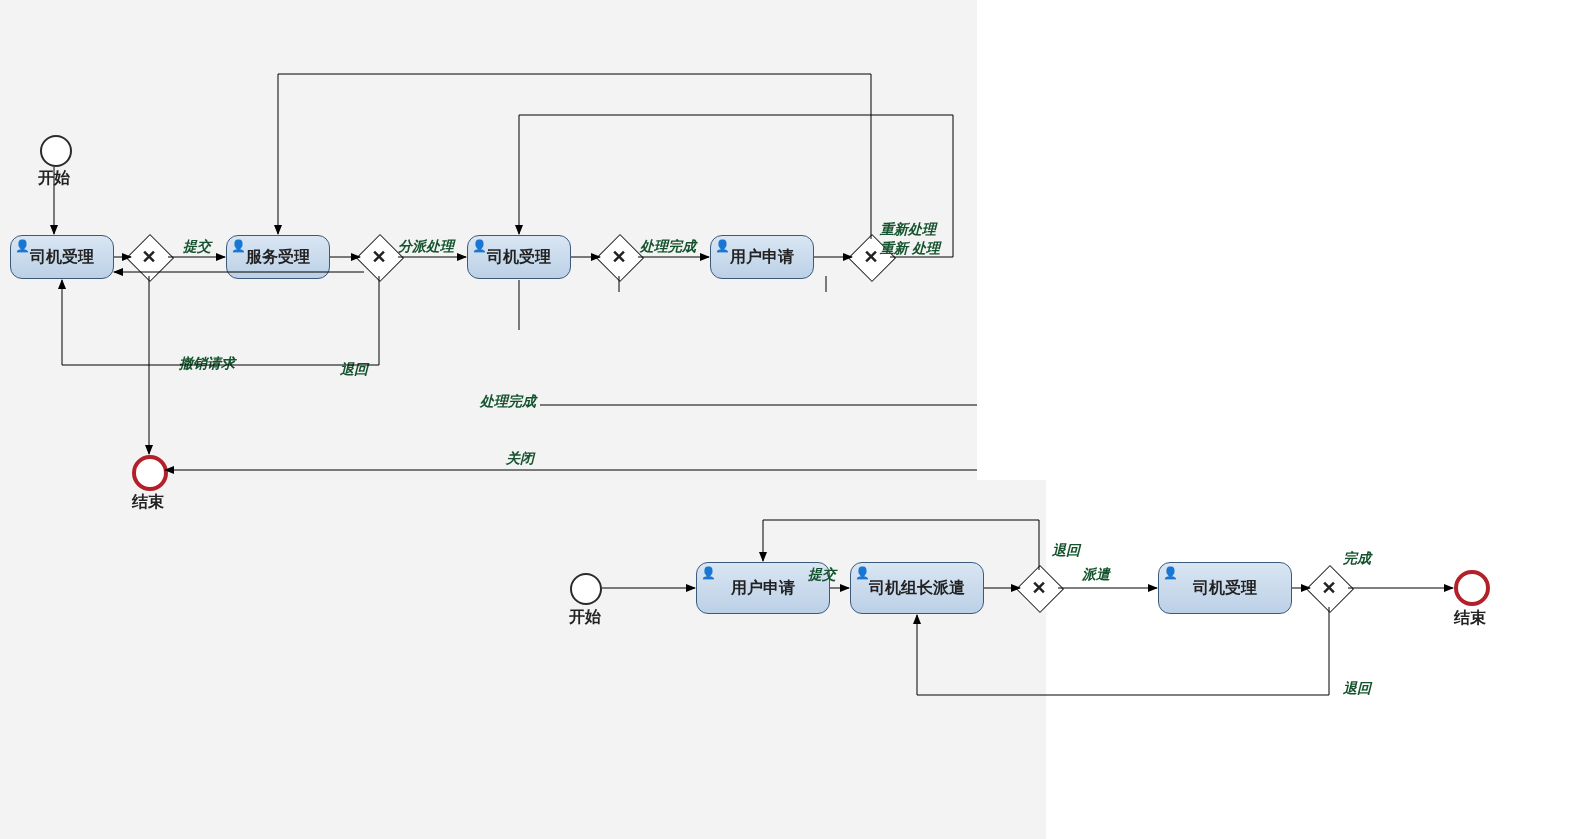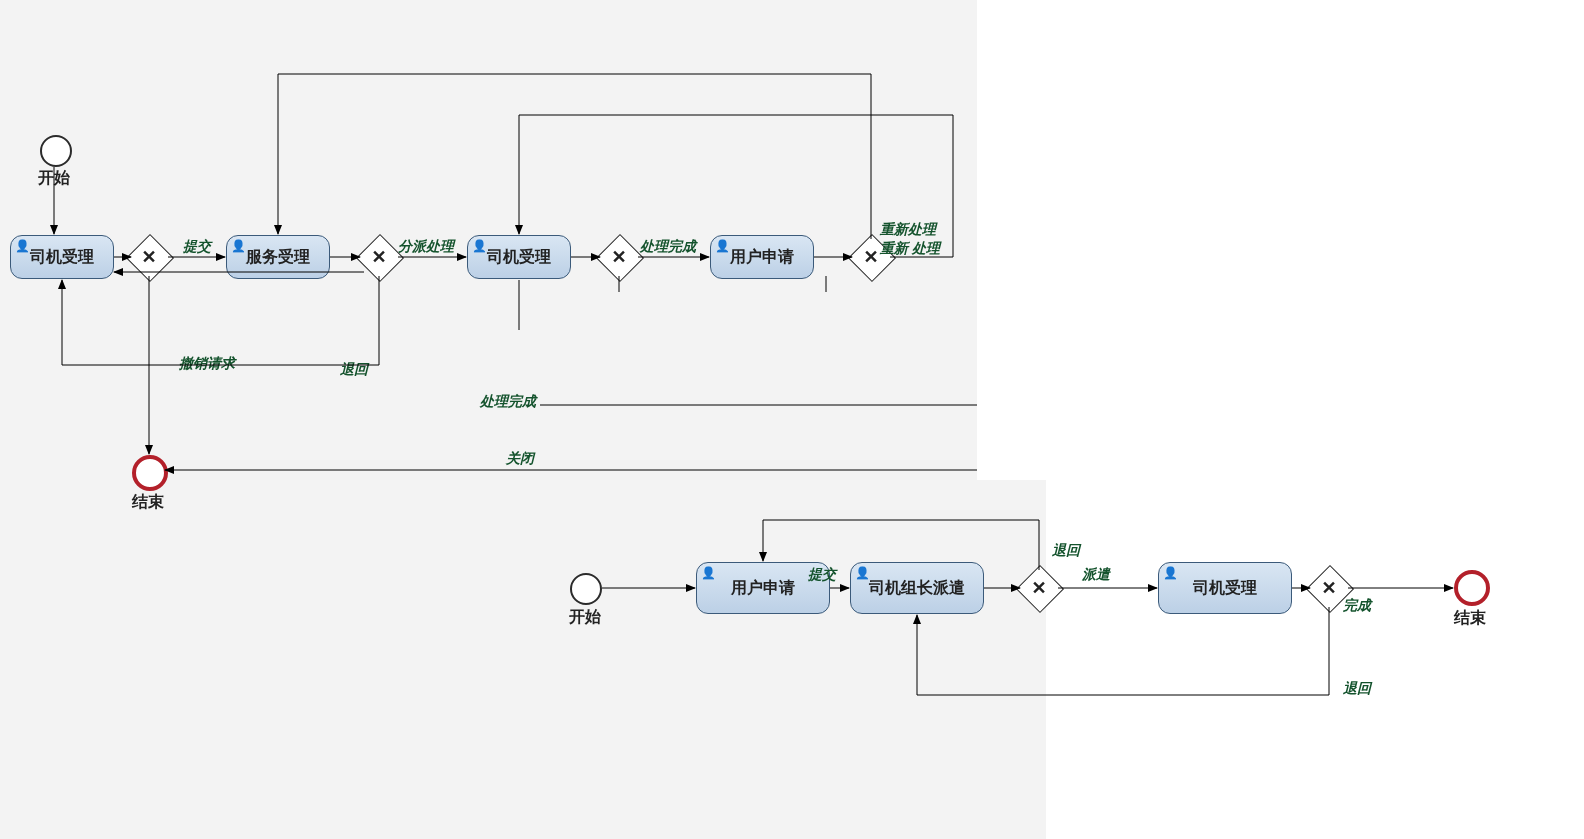--- a/index.html
+++ b/index.html
@@ -108,21 +108,21 @@
       <div class="diamond"></div>
       <div class="x">✕</div>
     </div>
 
   <div class="end-ring" style="left:1454px;top:570px"></div>
   <div class="ev-label" style="left:1454px;top:608px">结束</div>
 
   <div class="edge-label" style="left:808px;top:566px">提交</div>
   <div class="edge-label" style="left:1082px;top:566px">派遣</div>
   <div class="edge-label" style="left:1052px;top:542px">退回</div>
-  <div class="edge-label" style="left:1343px;top:597px">完成</div>
+  <div class="edge-label" style="left:1343px;top:550px">完成</div>
   <div class="edge-label" style="left:1343px;top:680px">退回</div>
 
   <svg class="wires">
     <defs>
       <marker id="ah" markerWidth="10" markerHeight="8" refX="9" refY="4" orient="auto">
         <path d="M0,0 L10,4 L0,8 Z" fill="#000"></path>
       </marker>
     </defs>
 
     <path d="M54 167 L54 234" stroke="#000" fill="none" marker-end="url(#ah)"></path>

